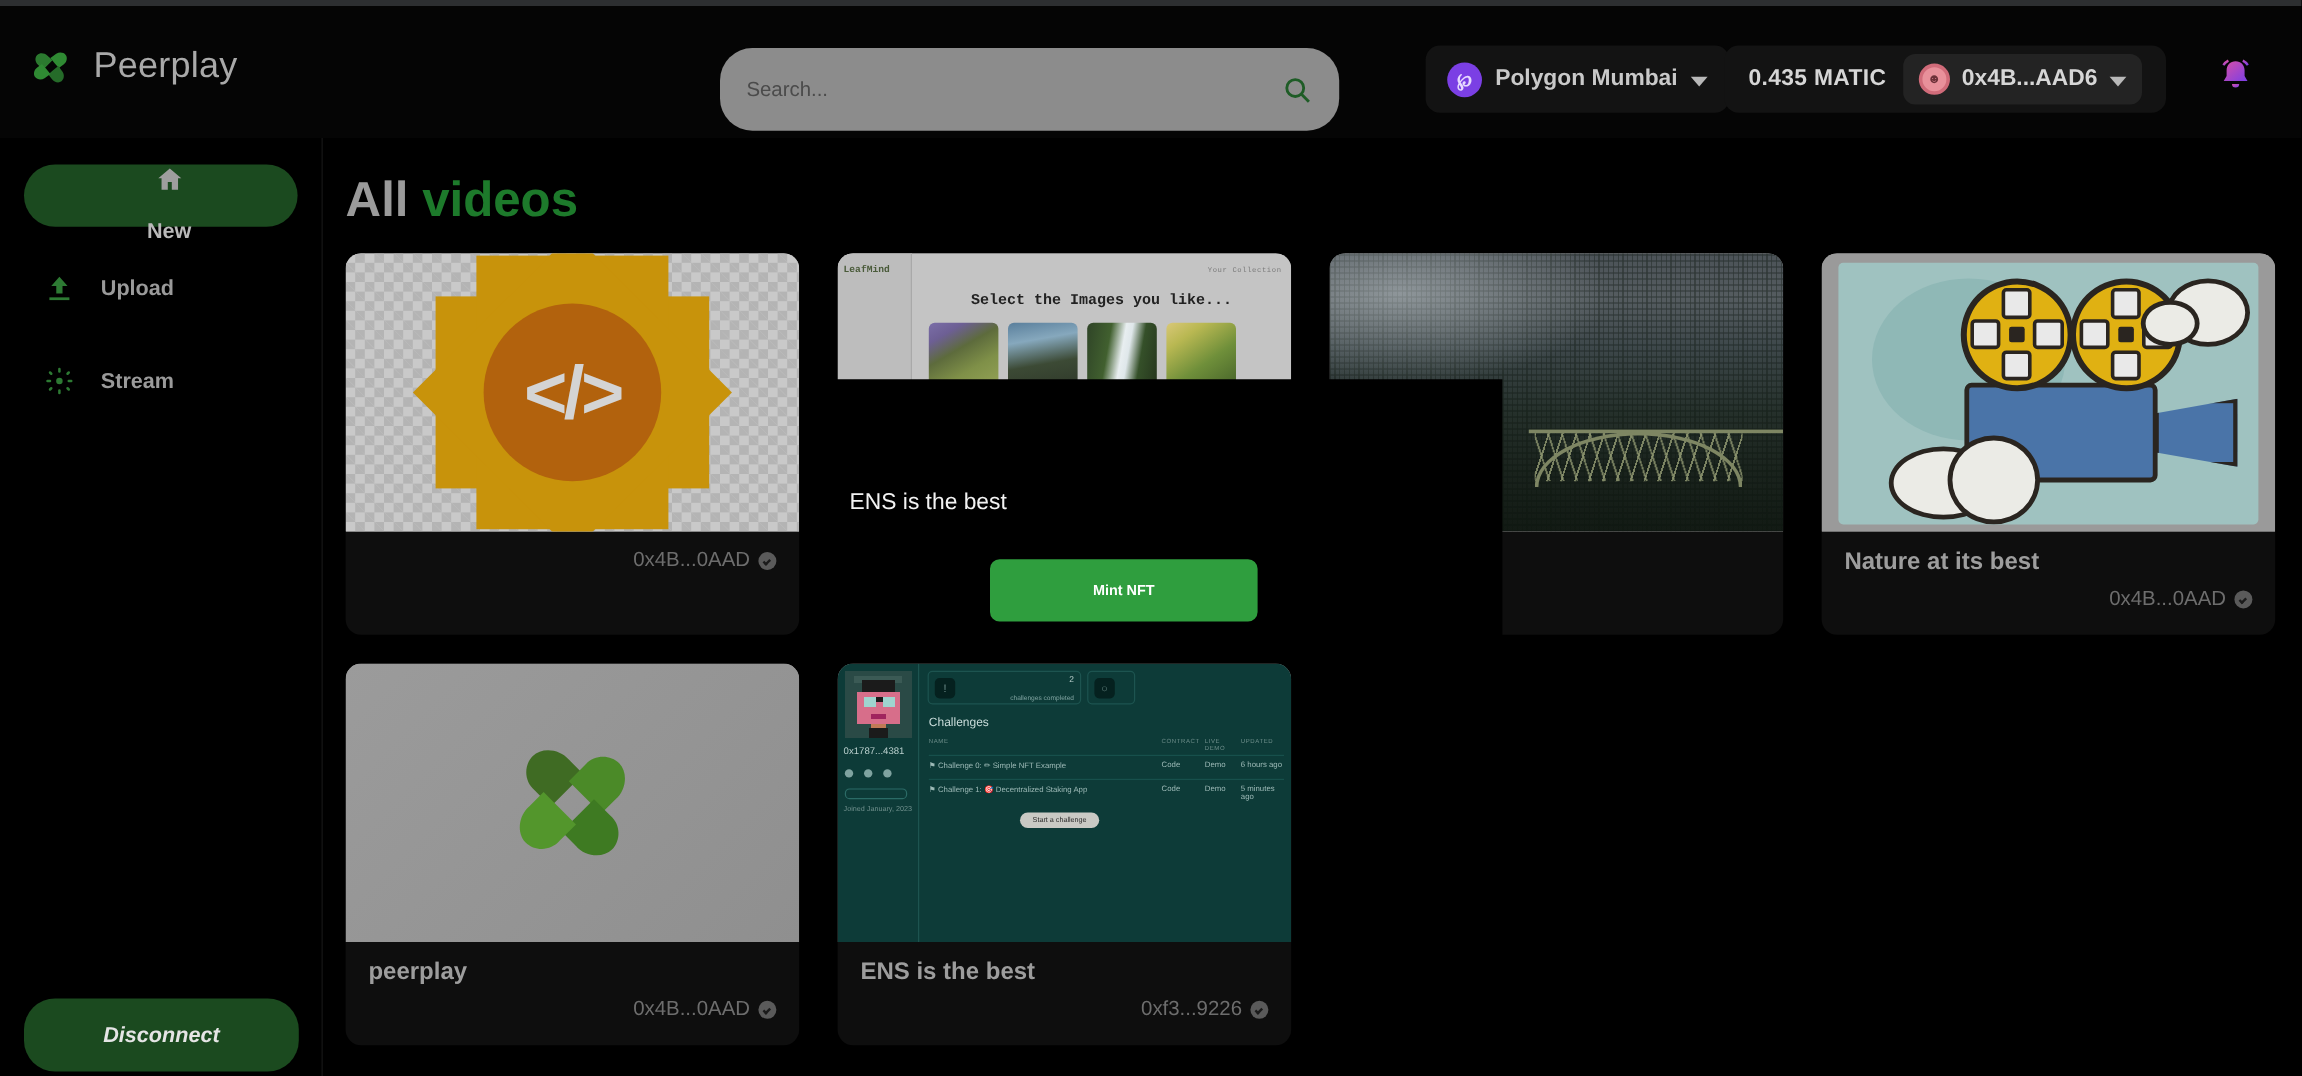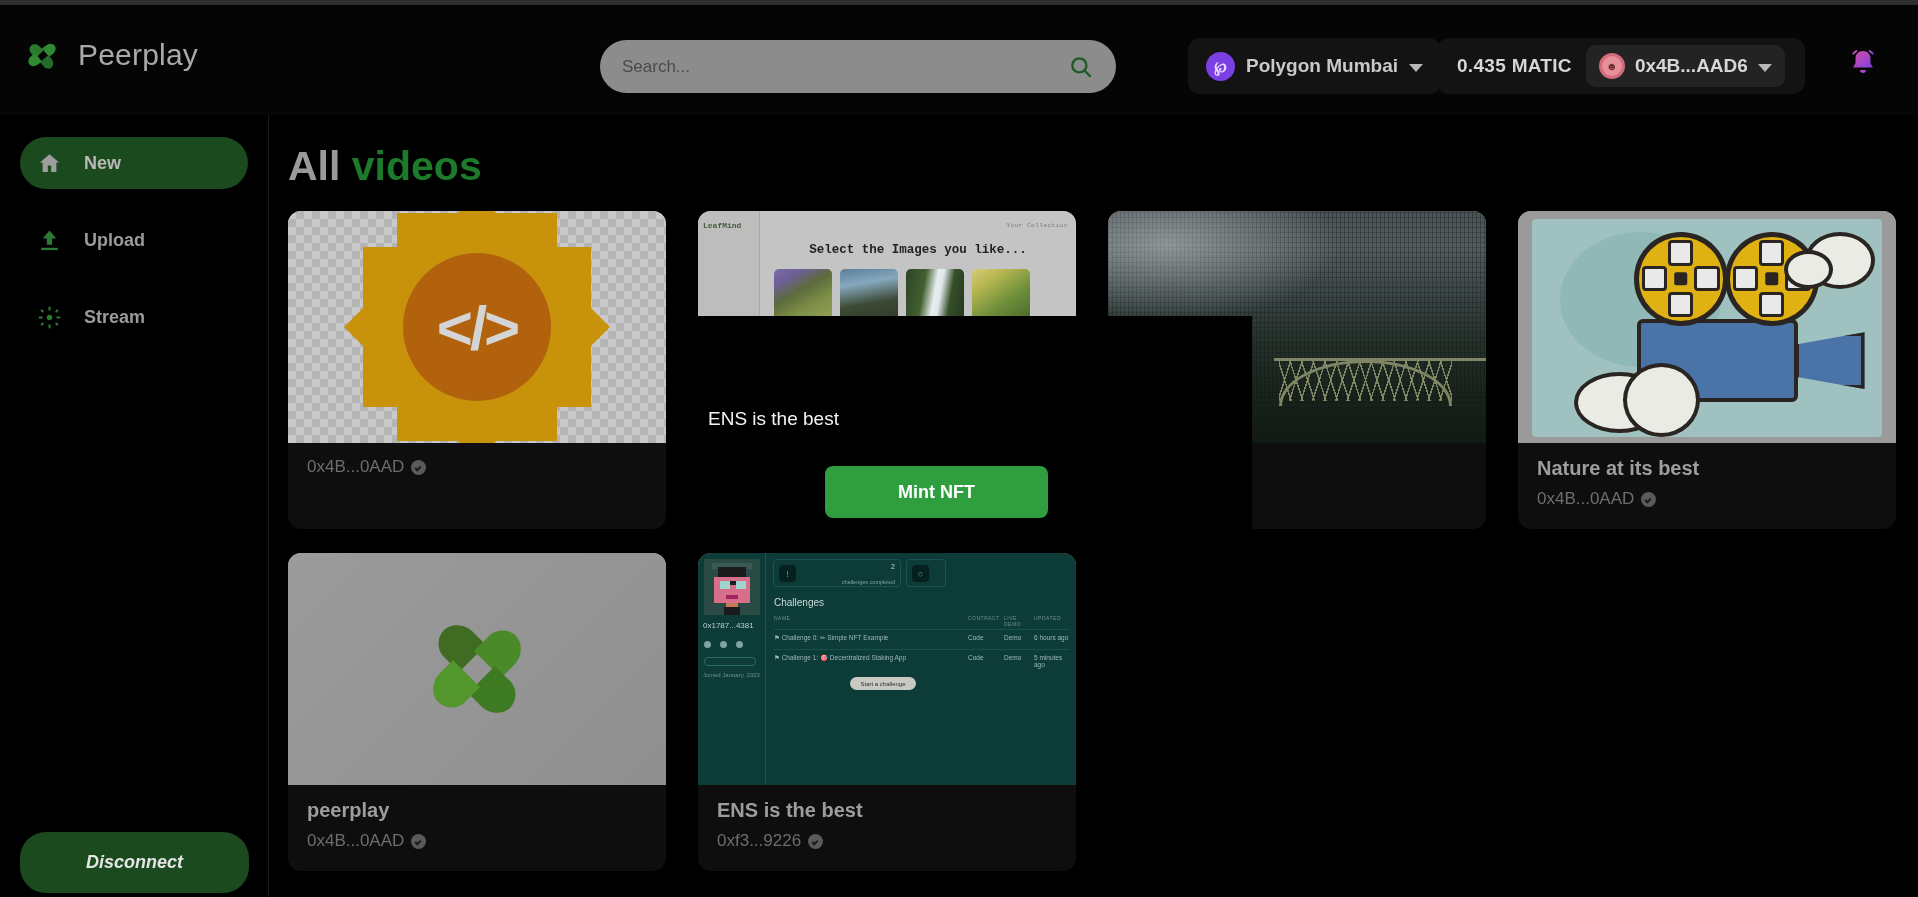--- a/index.html
+++ b/index.html
@@ -17,21 +17,21 @@
   
   .header {
     position:absolute; left:0; top:5px; width:1918px; height:110px;
     background:#050505; display:flex; align-items:center;
   }
   .brand { position:absolute; left:20px; top:28px; display:flex; align-items:center; gap:14px; }
   .brand-logo { width:44px; height:44px; position:relative; }
   .brand-name { font-size:30px; color:#a9a9a9; font-weight:400; letter-spacing:.2px; }
 
   .searchbar {
-    position:absolute; left:600px; top:35px; width:516px; height:53px;
+    position:absolute; left:600px; top:35px; width:516px; height:69px;
     background:#8c8c8c; border-radius:27px; display:flex; align-items:center;
     padding:0 22px;
   }
   .searchbar .ph { font-size:17px; color:#4b4b4b; flex:1; }
   .searchbar .mag { width:26px; height:26px; }
 
   .chip {
     position:absolute; height:56px; background:#131313; border-radius:12px;
     display:flex; align-items:center; gap:11px; padding:0 18px;
     color:#c9c9c9; font-size:19px; font-weight:700;
@@ -64,21 +64,21 @@
     position:absolute; left:0; top:115px; width:269px; height:782px;
     background:#000; border-right:1px solid #1b1b1b;
   }
   .nav-item {
     display:flex; align-items:center; gap:20px;
     height:52px; margin:0 20px; padding-left:14px; border-radius:26px;
     color:#9a9a9a; font-size:18px; font-weight:700;
   }
   .nav-item.active { background:#1b4a1f; color:#b9b9b9; }
   .nav-ico { width:30px; height:30px; display:flex; align-items:center; justify-content:center; }
-  #nav-new { margin-top:22px; }
+  #nav-new { margin-top:22px;flex-direction:column; }
   #nav-upload { margin-top:25px; }
   #nav-stream { margin-top:25px; }
   #nav-minted { margin-top:26px; }
   .disconnect {
     position:absolute; left:20px; top:717px; width:229px; height:61px;
     background:#1b4a1f; border-radius:26px; border:0;
     color:#e5e5e5; font-size:18px; font-weight:700;
     font-family:"Liberation Sans", sans-serif; cursor:pointer;font-style:italic;
   }
 
@@ -91,21 +91,21 @@
   .grid { position:absolute; left:19px; top:96px; width:1620px; }
   .row { display:flex; gap:32px; margin-bottom:24px; }
 
   .card {
     width:378px; background:#0e0e0e; border-radius:13px; overflow:hidden;
     position:relative;
   }
   .thumb { width:378px; height:232px; position:relative; overflow:hidden; background:#9a9a9a; }
   .card-meta { padding:14px 19px 20px 19px; }
   .card-title { font-size:20px; color:#9d9d9d; font-weight:700; margin-bottom:9px; }
-  .card-owner { font-size:17px; color:#6d6d6d; display:flex; align-items:center; gap:7px; }
+  .card-owner { font-size:17px; color:#6d6d6d; display:flex; align-items:center; gap:7px;justify-content:flex-end; }
   .verif { width:15px;height:15px; border-radius:50%; background:#5a5a5a; position:relative; flex:0 0 auto;}
   .verif:after {
     content:""; position:absolute; left:3.6px; top:6.5px; width:4px; height:2px;
     border-left:2px solid #1b1b1b; border-bottom:2px solid #1b1b1b;
     transform:rotate(-45deg);
   }
 
   
   
   .gsoc-bg {
@@ -224,21 +224,21 @@
   .modal {
     position:absolute; left:689px; top:317px; width:562px; height:228px;
     background:#000; border-radius:0 0 14px 0; z-index:40;
     box-shadow:0 0 0 1px #000;
   }
   .modal-title { position:absolute; left:19px; top:42px; font-size:25px; color:#fff; font-weight:400; }
   .modal-sub  { position:absolute; left:19px; top:91px; font-size:19px; color:#f2f2f2; font-weight:400; }
   .mint-btn {
     position:absolute; left:136px; top:149px; width:223px; height:52px;
     background:#2f9e3e; border:0; border-radius:8px; cursor:pointer;
-    color:#fff; font-size:18px; font-weight:700; font-family:"Liberation Sans",sans-serif;
+    color:#fff; font-size:12px; font-weight:700; font-family:"Liberation Sans",sans-serif;
   }
 </style>
 </head>
 <body>
 
 <div id="app">
 
   <div class="topstrip"></div>
 
   <div class="header">

